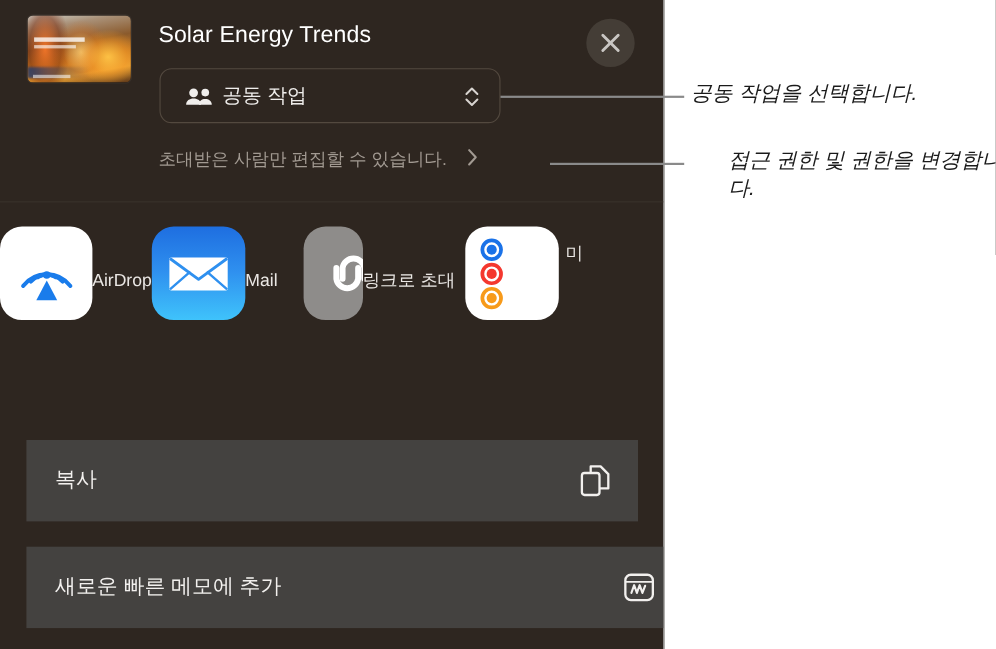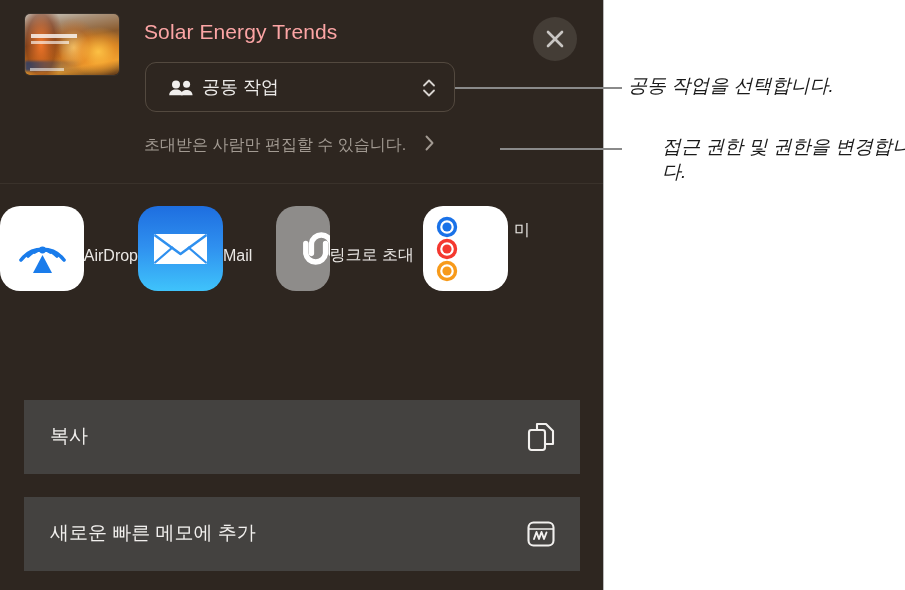--- a/index.html
+++ b/index.html
@@ -85,21 +85,21 @@
     width: 34px; height: 3px;
     background: rgba(255,255,255,0.55);
     filter: blur(0.6px);
   }
 
   #doc-title {
     position: absolute;
     left: 144px;
     top: 20px;
     font-size: 21px;
-    color: #fca5a5;
+    color: #ffffff;
     letter-spacing: 0.1px;
     white-space: nowrap;
   }
 
   #close-button {
     position: absolute;
     left: 533px;
     top: 17px;
     width: 44px;
     height: 44px;
@@ -221,21 +221,21 @@
   .action-row {
     position: absolute;
     left: 24px;
     width: 556px;
     height: 74px;
     background: #444240;
     border-radius: 0;
     cursor: pointer;
   }
   #action-copy { top: 400px; }
-  #action-quicknote { top: 497px; }
+  #action-quicknote { top: 497px; padding-left: 40px; }
   .action-label {
     position: absolute;
     left: 26px;
     top: 23px;
     font-size: 19px;
     color: #f2f0ee;
     white-space: nowrap;
   }
   .action-icon {
     position: absolute;

